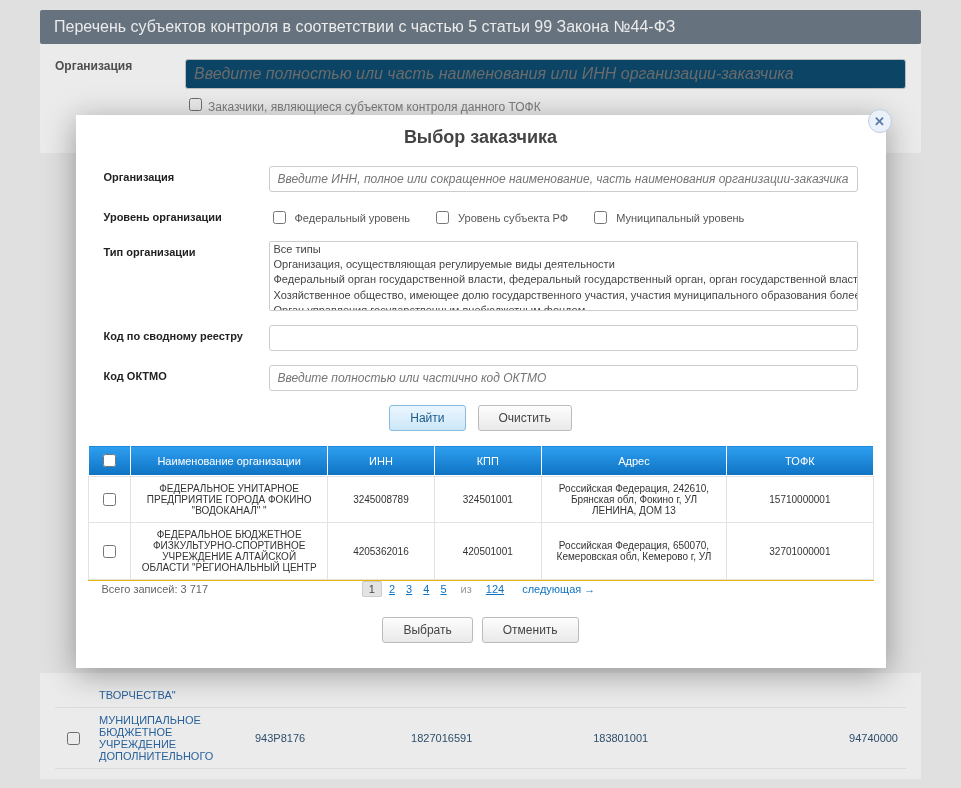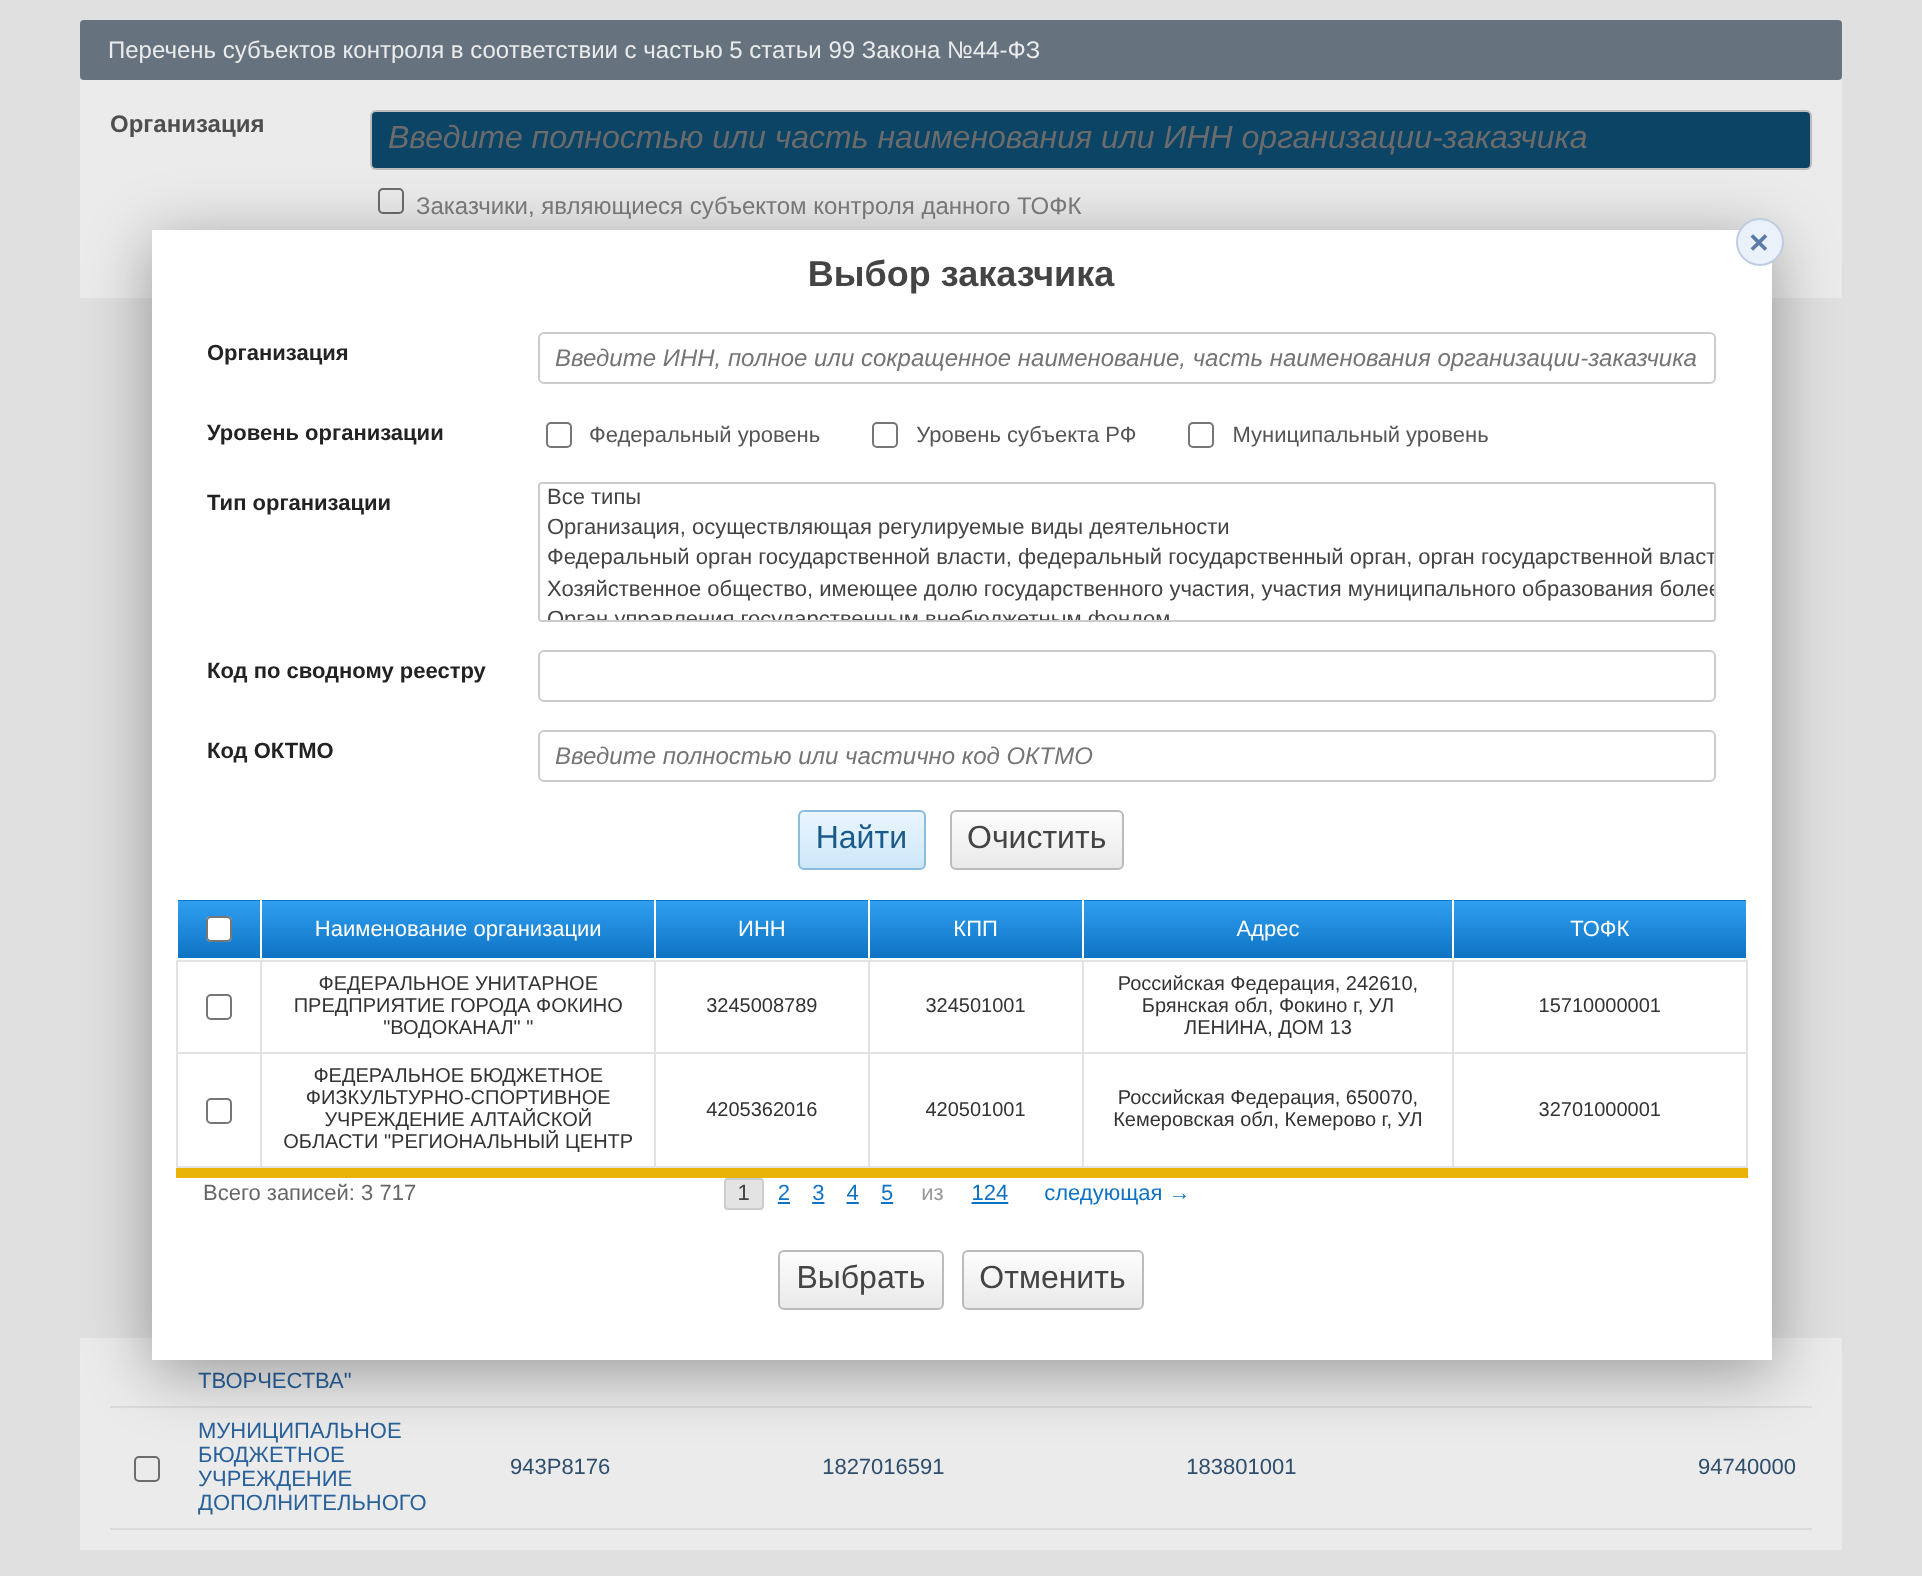--- a/index.html
+++ b/index.html
@@ -1,18 +1,18 @@
 <!DOCTYPE html>
 <html><head>
 <meta charset="utf-8">
 <style>
 html,body{margin:0;padding:0;font-family:Arial,Helvetica,sans-serif;font-size:12px;background:#f3f3f3;color:#333}
 a{color:#0062b0;text-decoration:underline}
 .bg-wrap{width:961px;height:788px;position:relative;overflow:hidden}
-.bg-header{background:#6f7d8a;color:#fff;padding:8px 14px;margin:10px 40px 0 40px;font-size:12px;border-radius:2px}
+.bg-header{background:#6f7d8a;color:#fff;padding:8px 14px;margin:10px 40px 0 40px;font-size:16px;border-radius:2px}
 .bg-body{background:#fff;margin:0 40px;padding:15px 15px 10px 15px;font-size:12px;color:#666}
 .bg-row{display:flex;align-items:flex-start;margin-bottom:6px}
 .bg-row .lab{width:130px;color:#555;font-weight:bold;font-size:12px}
 .bg-row .val{flex:1}
 .bg-input{width:100%;box-sizing:border-box;border:1px solid #ccc;border-radius:3px;padding:5px 8px;color:#bbb;font-style:italic;background:#0c4a6e;font-size:16px}
 .bg-cb{margin-right:6px}
 .bg-foot-table{margin:0 40px;background:#fff;padding:10px 15px}
 .bg-foot-table table{width:100%;border-collapse:collapse;font-size:11px;color:#357}
 .bg-foot-table td{padding:6px 8px;border-bottom:1px solid #eee}
 .bg-link{color:#2d6aa8}
@@ -24,24 +24,24 @@
 .m-row{display:flex;align-items:flex-start;margin-bottom:14px}
 .m-row .lab{width:165px;color:#222;font-weight:bold;font-size:11px;padding-top:5px}
 .m-row .val{flex:1}
 .m-input{width:100%;box-sizing:border-box;border:1px solid #ccc;border-radius:3px;padding:5px 8px;font-size:12px}
 .ph{color:#bbb;font-style:italic}
 .cb-line{display:flex;gap:22px;align-items:center;padding-top:2px}
 .cb-line label{color:#555;font-size:11px;display:flex;align-items:center;gap:6px}
 select.multi{width:100%;height:70px;box-sizing:border-box;border:1px solid #ccc;font-size:11px;color:#444;overflow-y:scroll}
 select.multi option{padding:1px 4px}
 .btn-row{display:flex;gap:12px;justify-content:center;margin:4px 0 14px 0}
-.btn{background:linear-gradient(#fdfdfd,#e9e9e9);border:1px solid #bbb;border-radius:3px;padding:5px 8px;color:#444;cursor:pointer;font-size:16px}
+.btn{background:linear-gradient(#fdfdfd,#e9e9e9);border:1px solid #bbb;border-radius:3px;padding:5px 20px;color:#444;cursor:pointer;font-size:12px}
 .btn-primary{background:linear-gradient(#eaf6ff,#cde7f8);border:1px solid #8abce0;color:#1a5a8a}
 .grid-wrap{margin:0 12px;position:relative}
-.grid-scroll{max-height:125px;overflow-y:scroll;border-bottom:5px solid #eab308}
+.grid-scroll{max-height:125px;overflow-y:scroll;border-bottom:1px solid #eab308}
 table.grid{width:100%;border-collapse:collapse;font-size:10px;color:#333;table-layout:fixed}
 table.grid th{background:linear-gradient(#2f9ff0,#0e72c2);color:#fff;font-weight:normal;padding:5px 6px;border:1px solid #fff;text-align:center;font-size:11px}
 table.grid td{padding:6px 6px;border:1px solid #e3e3e3;text-align:center;vertical-align:middle}
 .col-cb{width:38px}
 .col-name{width:175px}
 .col-inn{width:95px}
 .col-kpp{width:95px}
 .col-addr{width:165px}
 .col-okt{width:130px}
 .pager{display:flex;align-items:center;justify-content:center;gap:10px;margin:2px 0 22px 0;font-size:11px;color:#555}

